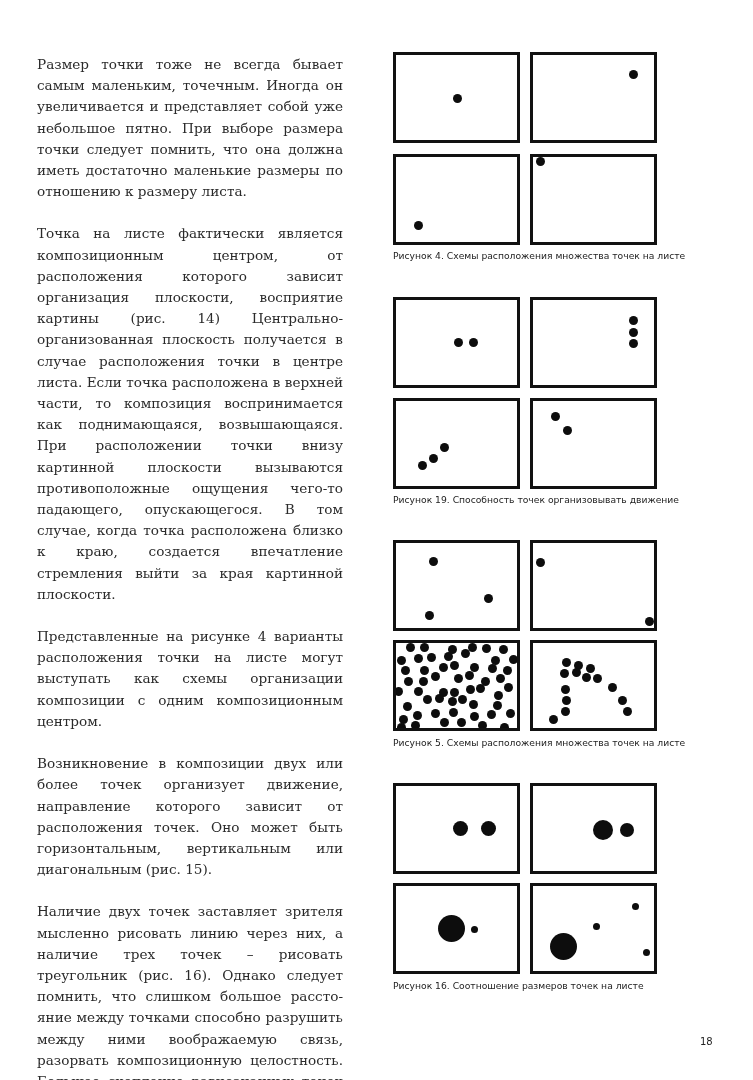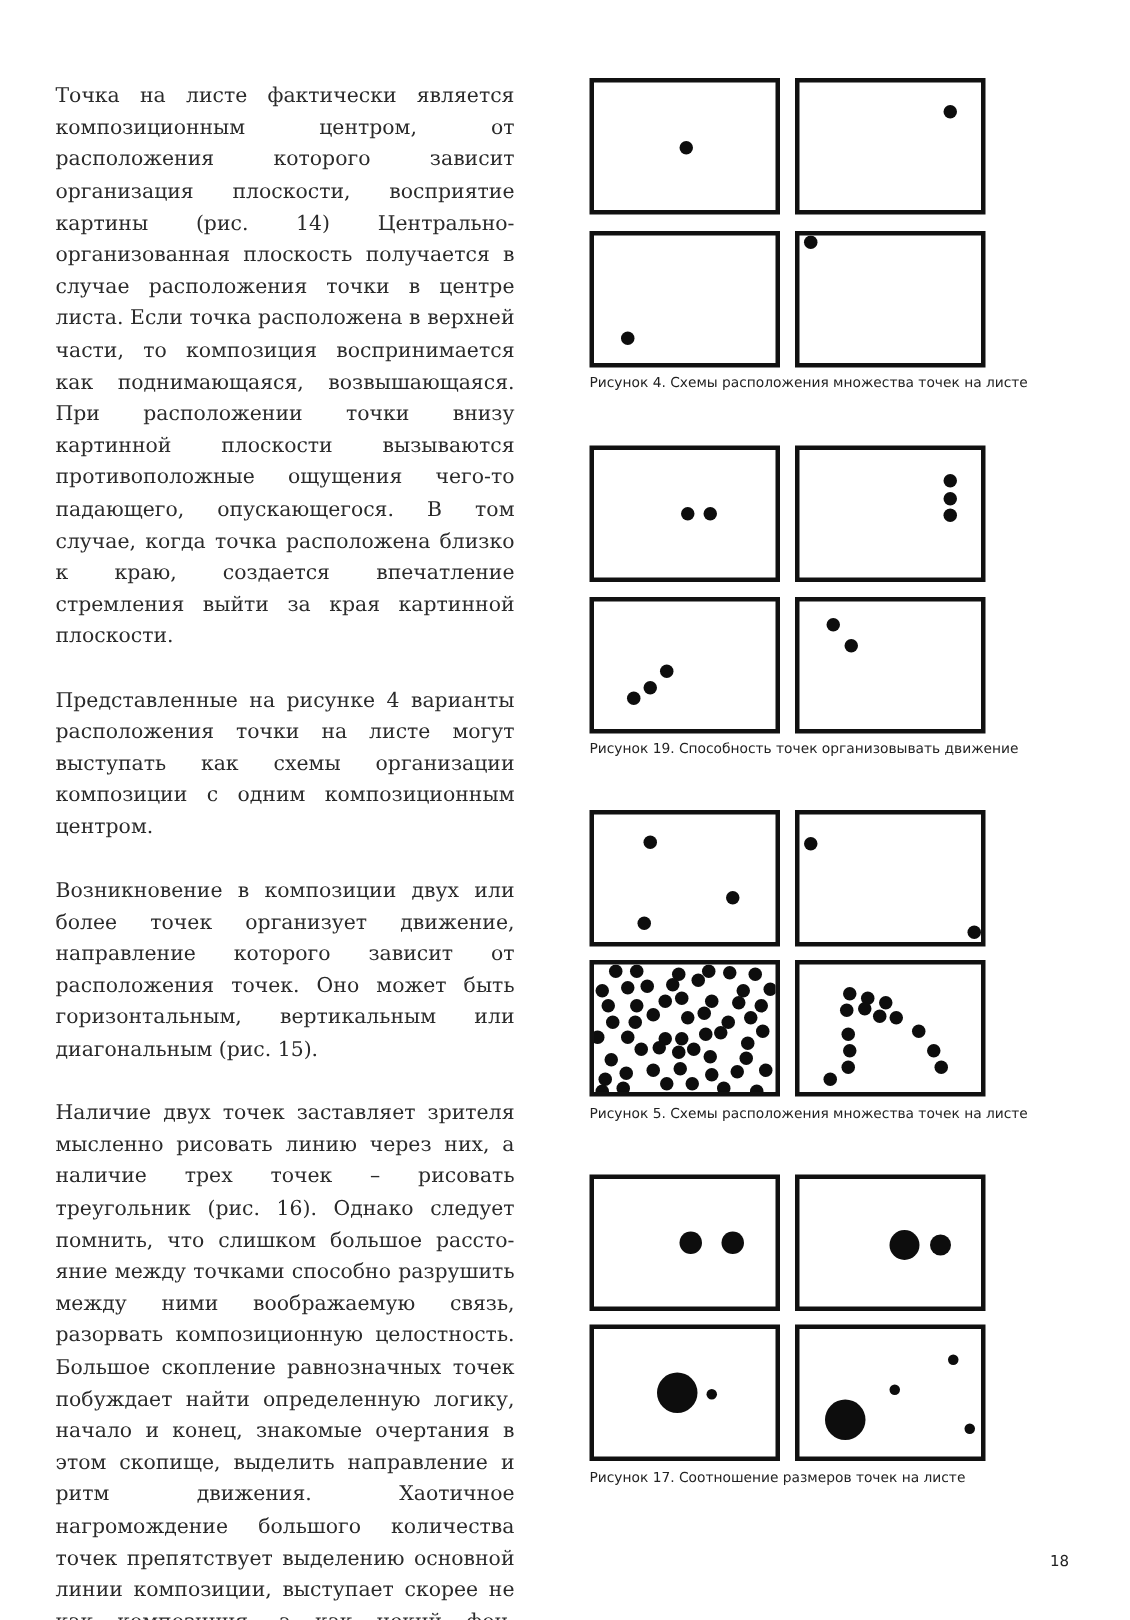--- a/index.html
+++ b/index.html
@@ -26,20 +26,21 @@
     .page-num {
       position: absolute; left: 700px; top: 1036px;
       font-family: "DejaVu Sans", "Liberation Sans", sans-serif;
       font-size: 10px; color: #222;
     }
   </style>
 </head>
 <body>
 
 <div class="text-col">
+  <p>Размер точки тоже не всегда бывает самым ма­леньким, точечным. Иногда он увеличивается и представляет собой уже небольшое пятно. При выборе размера точки следует помнить, что она должна иметь достаточно маленькие размеры по отношению к размеру листа.</p>
   <p>Точка на листе фактически является композици­онным центром, от расположения которого зави­сит организация плоскости, восприятие картины (рис. 14) Центрально-организованная плоскость получается в случае расположения точки в цен­тре листа. Если точка расположена в верхней ча­сти, то композиция воспринимается как подни­мающаяся, возвышающаяся. При расположении точки внизу картинной плоскости вызываются противоположные ощущения чего-то падающе­го, опускающегося. В том случае, когда точка рас­положена близко к краю, создается впечатление стремления выйти за края картинной плоскости.</p>
   <p>Представленные на рисунке 4 варианты рас­положения точки на листе могут выступать как схемы организации композиции с одним компо­зиционным центром.</p>
   <p>Возникновение в композиции двух или более то­чек организует движение, направление которого зависит от расположения точек. Оно может быть горизонтальным, вертикальным или диагональ­ным (рис. 15).</p>
   <p>Наличие двух точек заставляет зрителя мыслен­но рисовать линию через них, а наличие трех точек – рисовать треугольник (рис. 16). Однако следует помнить, что слишком большое рассто­яние между точками способно разрушить между ними воображаемую связь, разорвать компози­ционную целостность. Большое скопление рав­нозначных точек побуждает найти определен­ную логику, начало и конец, знакомые очертания в этом скопище, выделить направление и ритм движения. Хаотичное нагромождение большо­го количества точек препятствует выделению основной линии композиции, выступает скорее не как композиция, а как некий фон. Важным яв­ляется размер точек. Как правило, доминирует большая по рамеру (рис. 47). Важным является размер точек. Как правило, доминирует большая по размеру (рис. 17).</p>
 </div>
 
 <div class="fig" id="fig14" style="top:52px;">
   <div class="panel" style="left:0;top:0;">
       <div class="dot" style="width: 9px; height: 9px; left: 56.5px; top: 38.5px;"></div>
     </div>
@@ -175,16 +176,16 @@
   <div class="panel" style="left:0;top:100px;">
       <div class="dot" style="width: 27px; height: 27px; left: 41.5px; top: 28.5px;"></div>
       <div class="dot" style="width: 7px; height: 7px; left: 74.5px; top: 39.5px;"></div>
     </div>
   <div class="panel" style="left:137px;top:100px;">
       <div class="dot" style="width: 27px; height: 27px; left: 16.5px; top: 46.5px;"></div>
       <div class="dot" style="width: 7px; height: 7px; left: 59.5px; top: 36.5px;"></div>
       <div class="dot" style="width: 7px; height: 7px; left: 98.5px; top: 16.5px;"></div>
       <div class="dot" style="width: 7px; height: 7px; left: 109.5px; top: 62.5px;"></div>
     </div>
-  <div class="caption" style="top:197px;">Рисунок 17. Соотношение размеров точек на листе</div>
+  <div class="caption" style="top:197px;">Рисунок 16. Соотношение размеров точек на листе</div>
 </div>
 
 <div class="page-num">18</div>
 
 </body></html>

